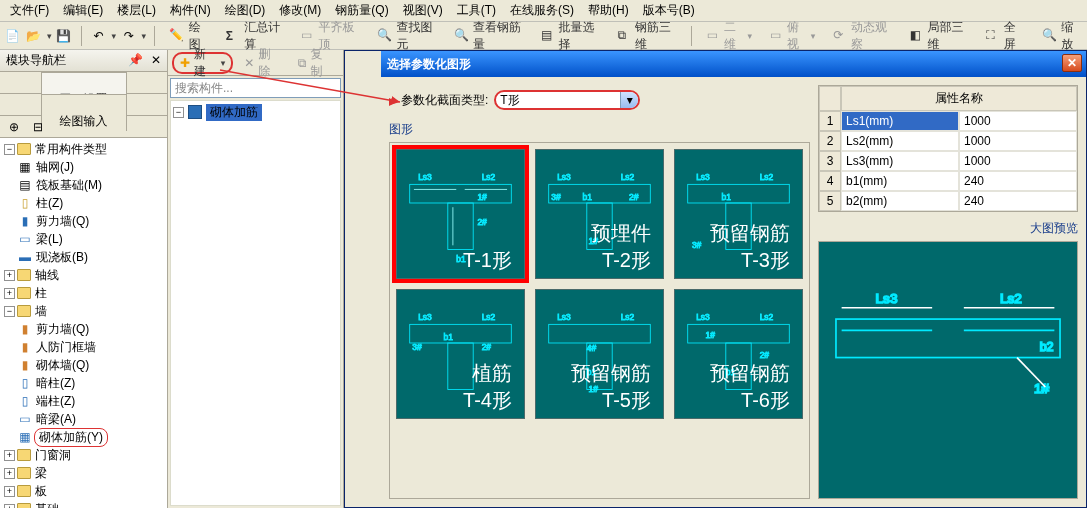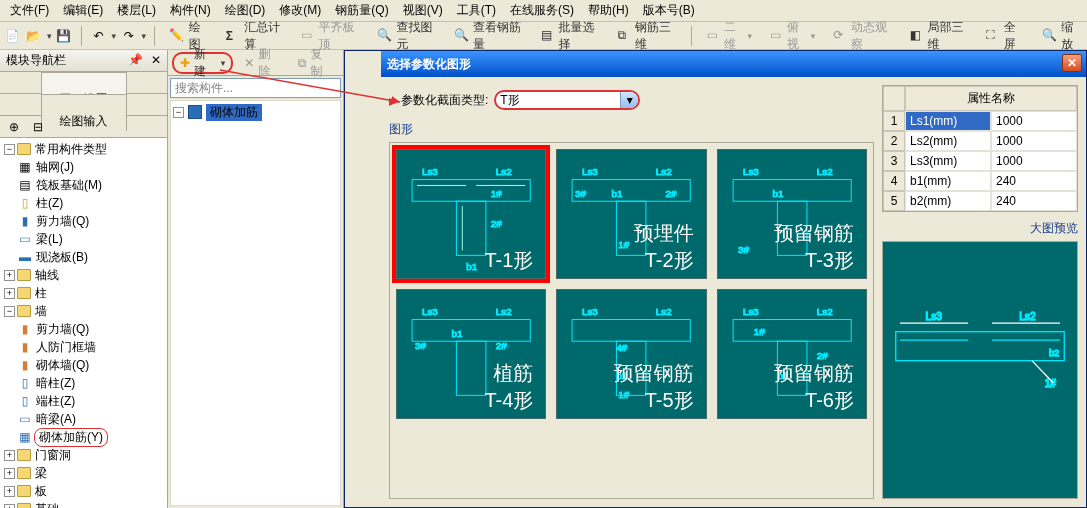--- a/index.html
+++ b/index.html
@@ -132,21 +132,21 @@
     width:20px; height:18px;
     background: linear-gradient(#f7a07a,#d64b1e);
     border:1px solid #8a2e10; color:#fff;
     display:flex; align-items:center; justify-content:center;
     font-weight:bold; cursor:pointer; border-radius:2px;
   }
   .dlgbody {
     flex:1; display:flex; padding:8px; gap:8px;
   }
   .dlgleft { flex:1; display:flex; flex-direction:column; }
-  .dlgright { width:196px; display:flex; flex-direction:column; gap:8px;}
+  .dlgright { width:260px; display:flex; flex-direction:column; gap:8px;}
 
   .paramrow { display:flex; align-items:center; gap:6px; height:30px;}
   .paramrow .lbl { color:#000; position:relative;}
   .paramrow .lbl.mark:before{
     content:""; position:absolute; left:-12px; top:6px;
     border-left:8px solid #d33; border-top:4px solid transparent; border-bottom:4px solid transparent;
   }
   .combo {
     width:146px; height:20px; border:1px solid #7f9db9; background:#fff;
     display:flex; align-items:center; padding:0 4px; position:relative; cursor:pointer;

